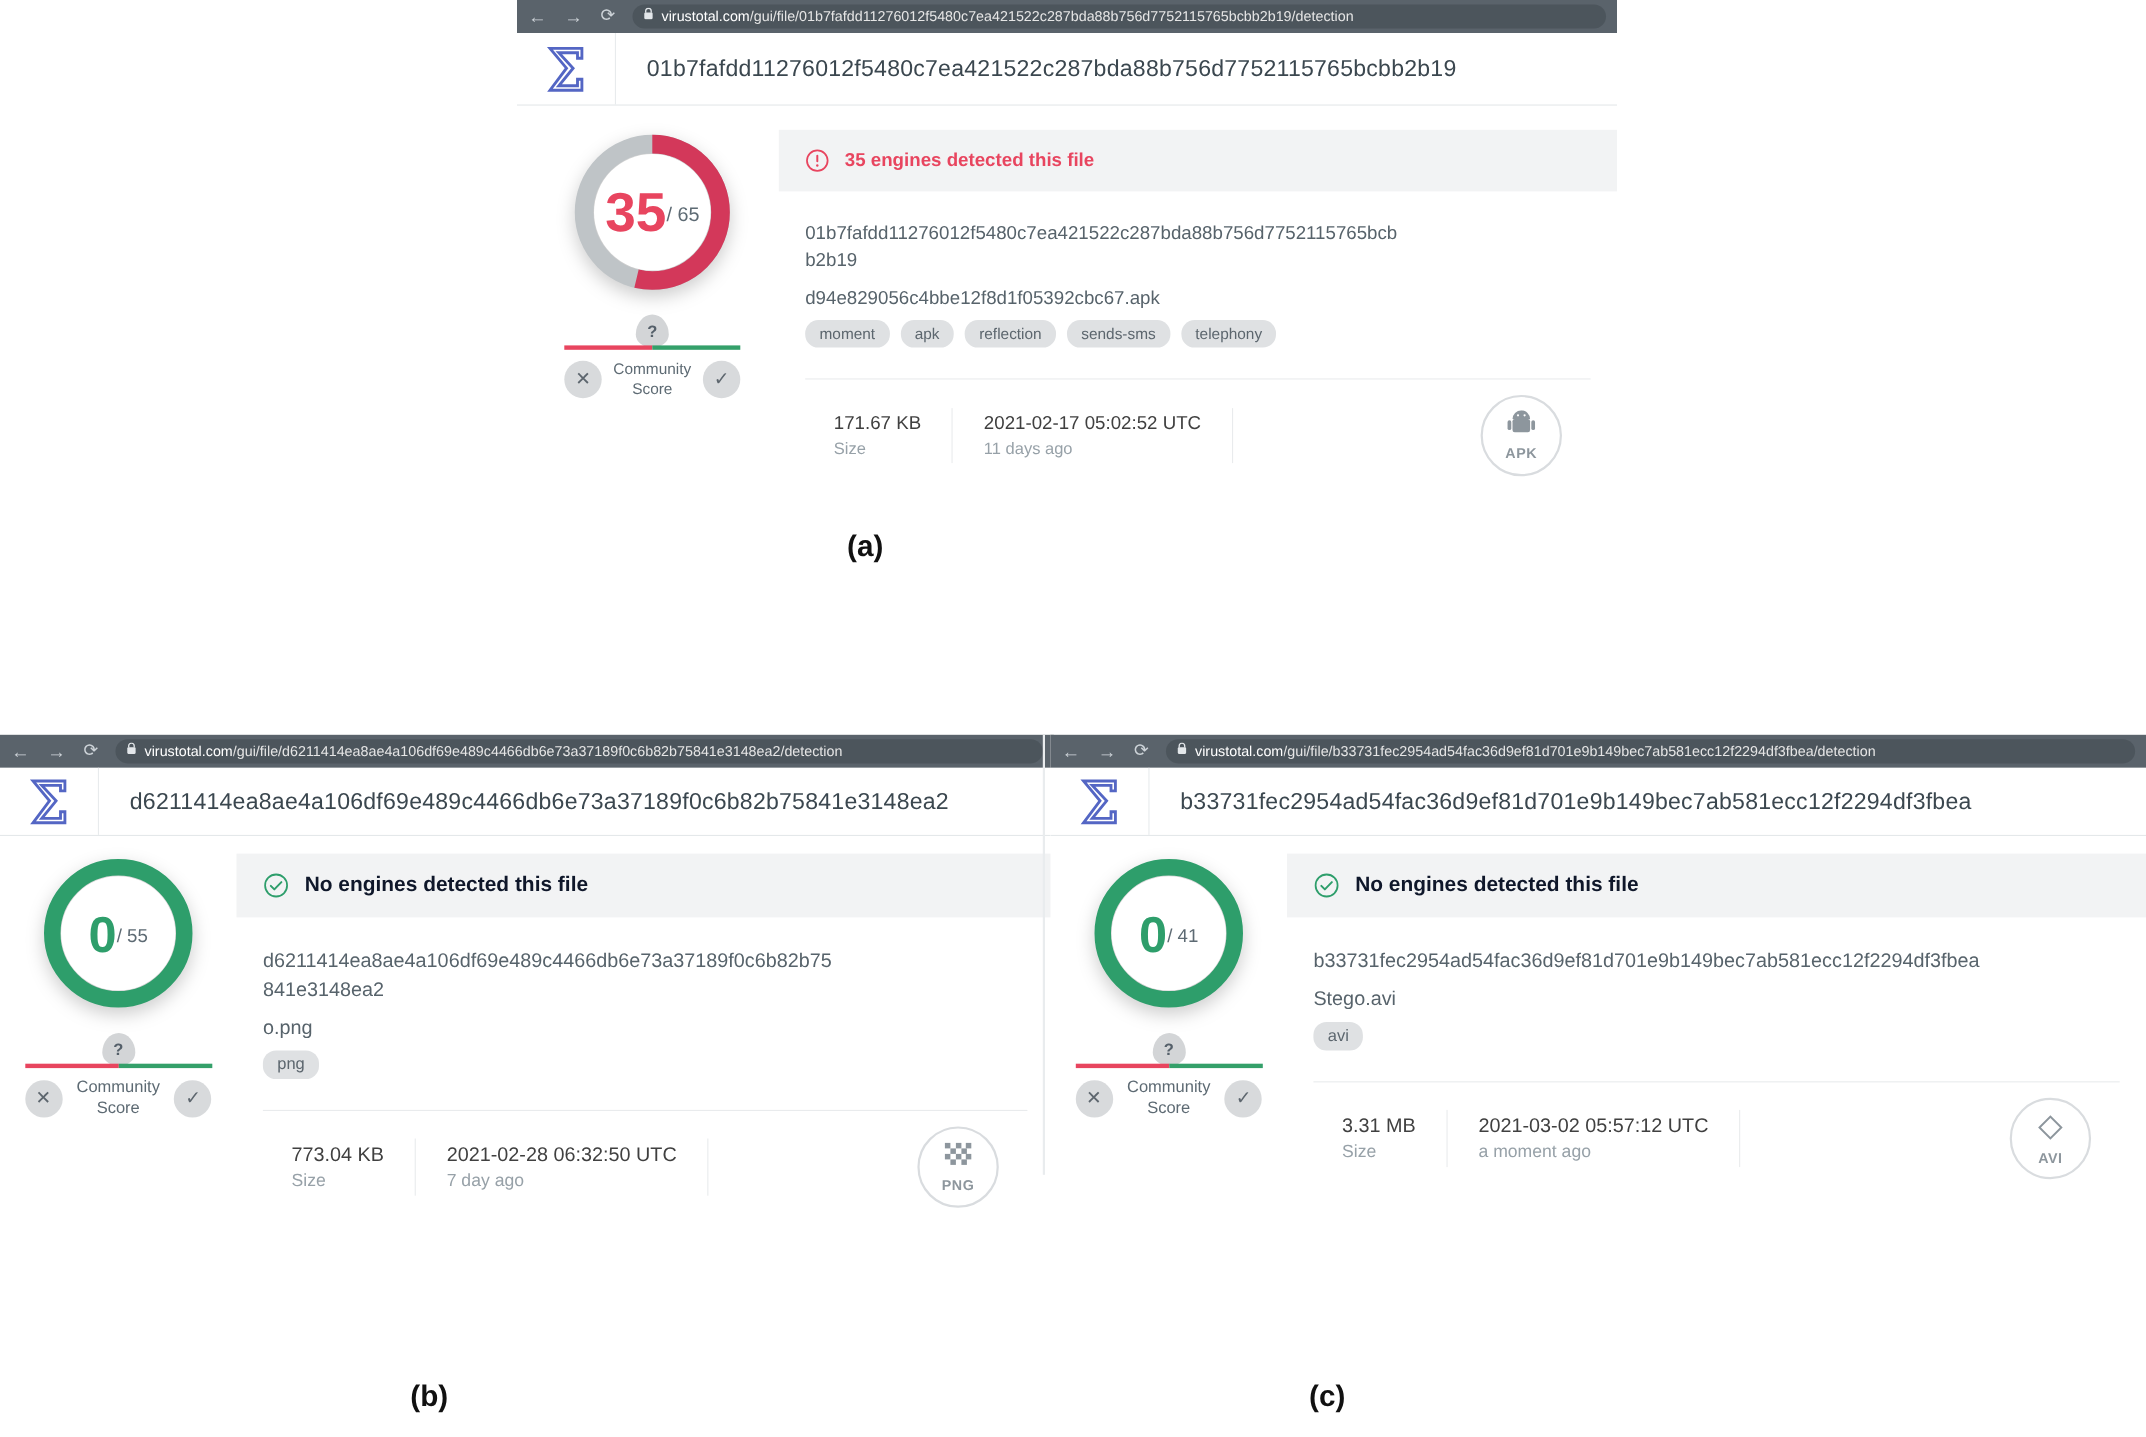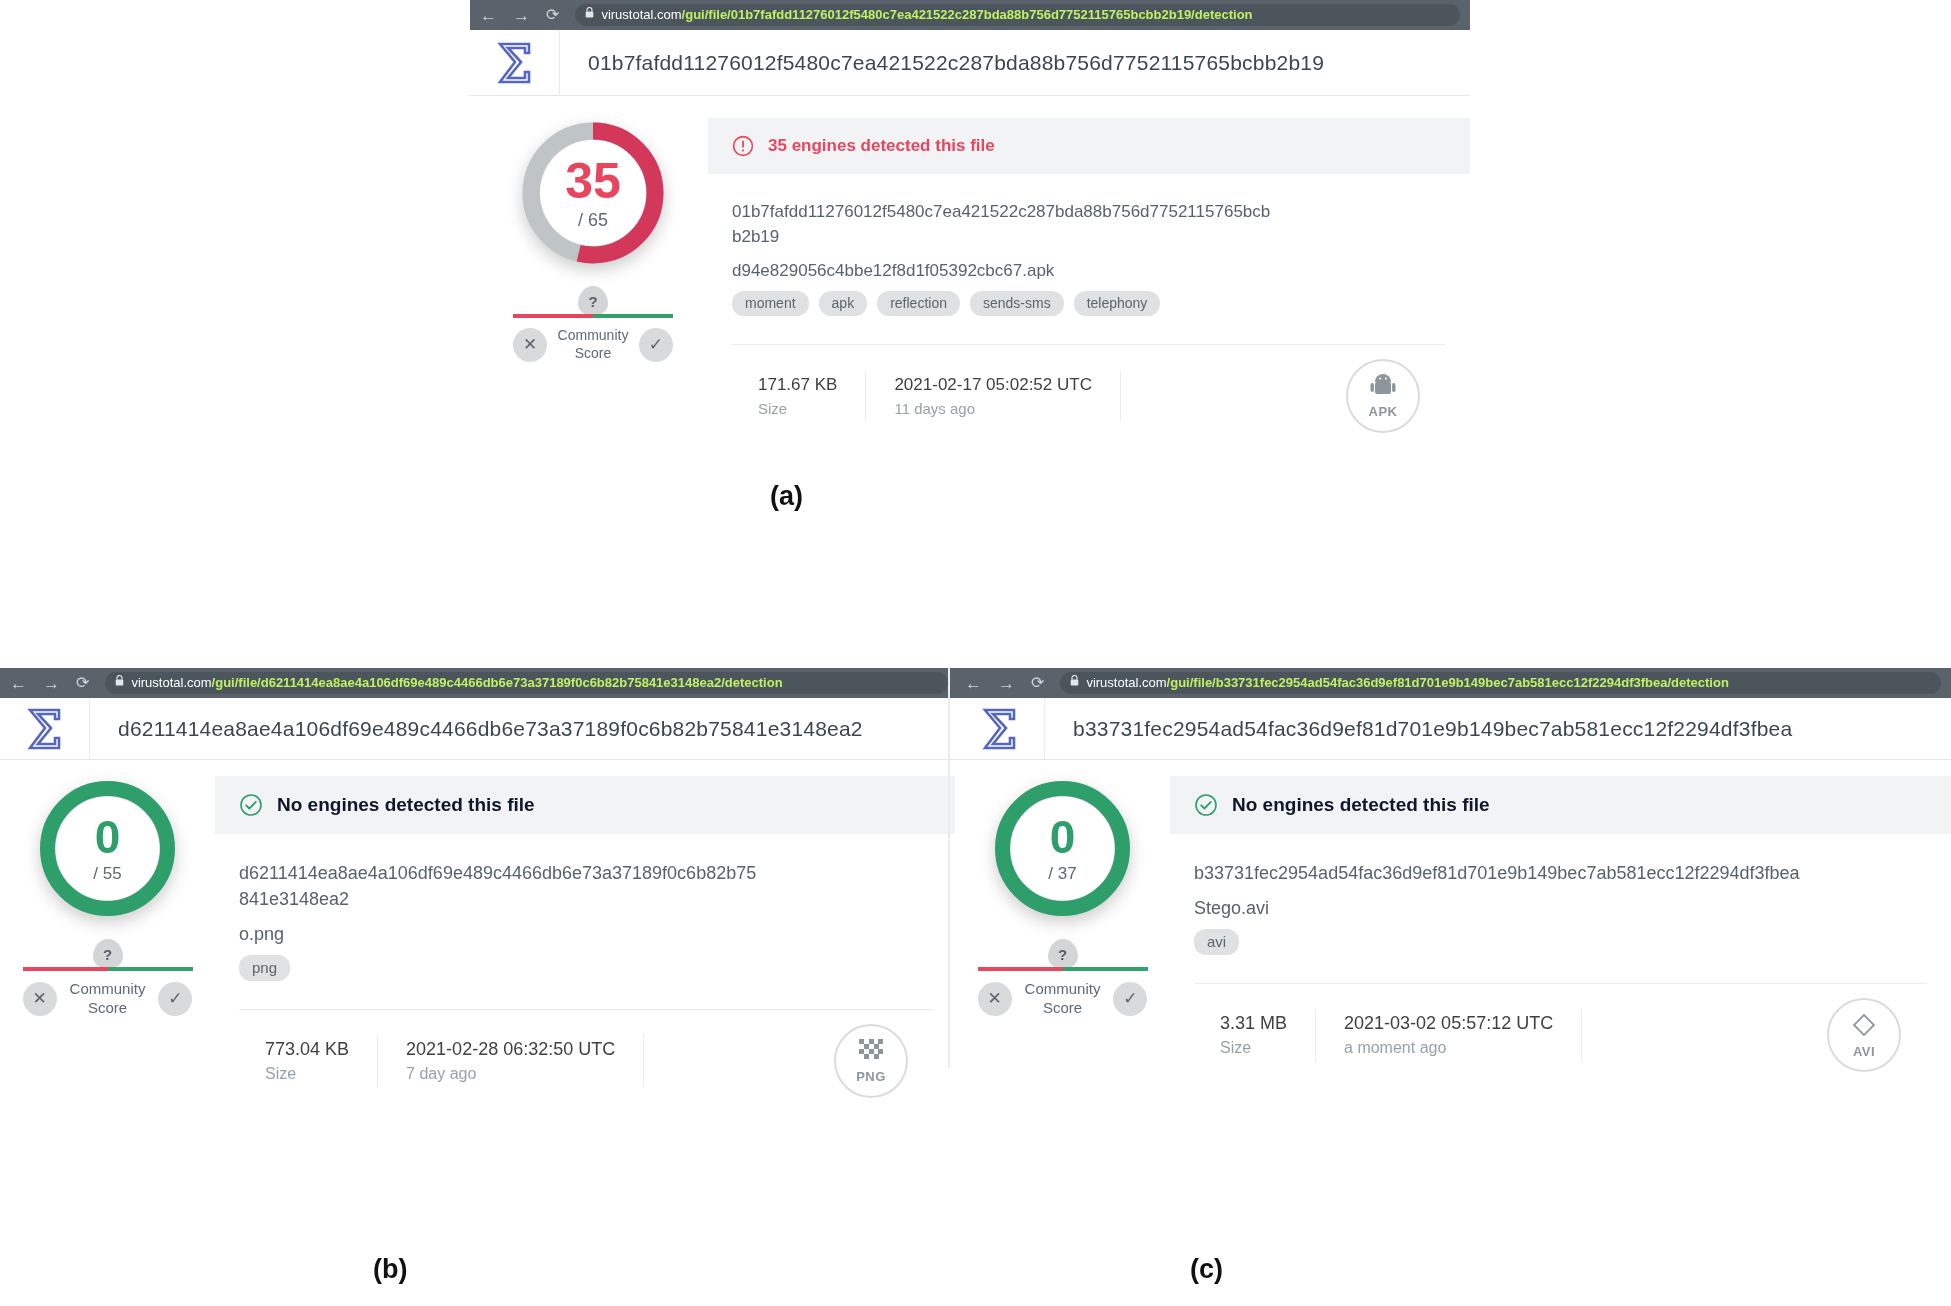--- a/index.html
+++ b/index.html
@@ -41,21 +41,21 @@
     display: flex;
     background: #4c555c;
     border-radius: 14px;
     padding: 3px 12px 4px 10px;
     flex: 1 1 auto;
     min-width: 0;
     overflow: hidden;
   }
   .lock-ico { margin-right: 7px; font-size: 11px; color: #e3e7ea; flex: 0 0 auto; }
   .url-host { color: #ffffff; }
-  .url-path { color: #bef264; overflow: hidden; text-overflow: clip; white-space: nowrap; font-weight: bold; }
+  .url-path { color: #e5e5e5; overflow: hidden; text-overflow: clip; white-space: nowrap; }
 
   .vt-header {
     display: flex;
     align-items: center;
     border-bottom: 1px solid #e4e8ea;
     background: #fff;
     height: 62px;
   }
   .sigma-box {
     width: 90px;
@@ -82,21 +82,21 @@
     display: flex;
     flex-direction: column;
     align-items: center;
   }
 
   
   .donut { position: relative; }
   .donut svg { display: block; filter: drop-shadow(0 6px 8px rgba(0,0,0,.20)); }
   .donut .inner {
     position: absolute; inset: 0;
-    display: flex; flex-direction: column;
+    display: flex; flex-direction: row;
     align-items: center; justify-content: center;
   }
   .det-num { font-weight: bold; line-height: 1; }
   .det-total { color: #5d6a73; margin-top: 4px; }
 
   
   .community { margin-top: 18px; position: relative; display: flex; flex-direction: column; align-items: center; }
   .cs-pin {
     width: 30px; height: 30px; border-radius: 50% 50% 50% 50%/60% 60% 40% 40%;
     background: #d3d5d7; color: #55606a;
@@ -472,21 +472,21 @@
 
   <div class="report-body">
     <div class="score-col">
       <div class="donut" style="width:145px;height:145px">
         <svg width="145" height="145" viewBox="0 0 145 145">
           <circle cx="72.5" cy="72.5" r="60" fill="none" stroke="#2e9e6b" stroke-width="15"></circle>
           <circle cx="72.5" cy="72.5" r="52" fill="#ffffff"></circle>
         </svg>
         <div class="inner">
           <div class="det-num">0</div>
-          <div class="det-total">/ 37</div>
+          <div class="det-total">/ 41</div>
         </div>
       </div>
 
       <div class="community">
         <div class="cs-pin">?</div>
         <div class="cs-bar">
           <span class="neg" style="width:50%"></span>
             <span class="pos" style="width:50%"></span>
         </div>
         <div class="cs-row">

